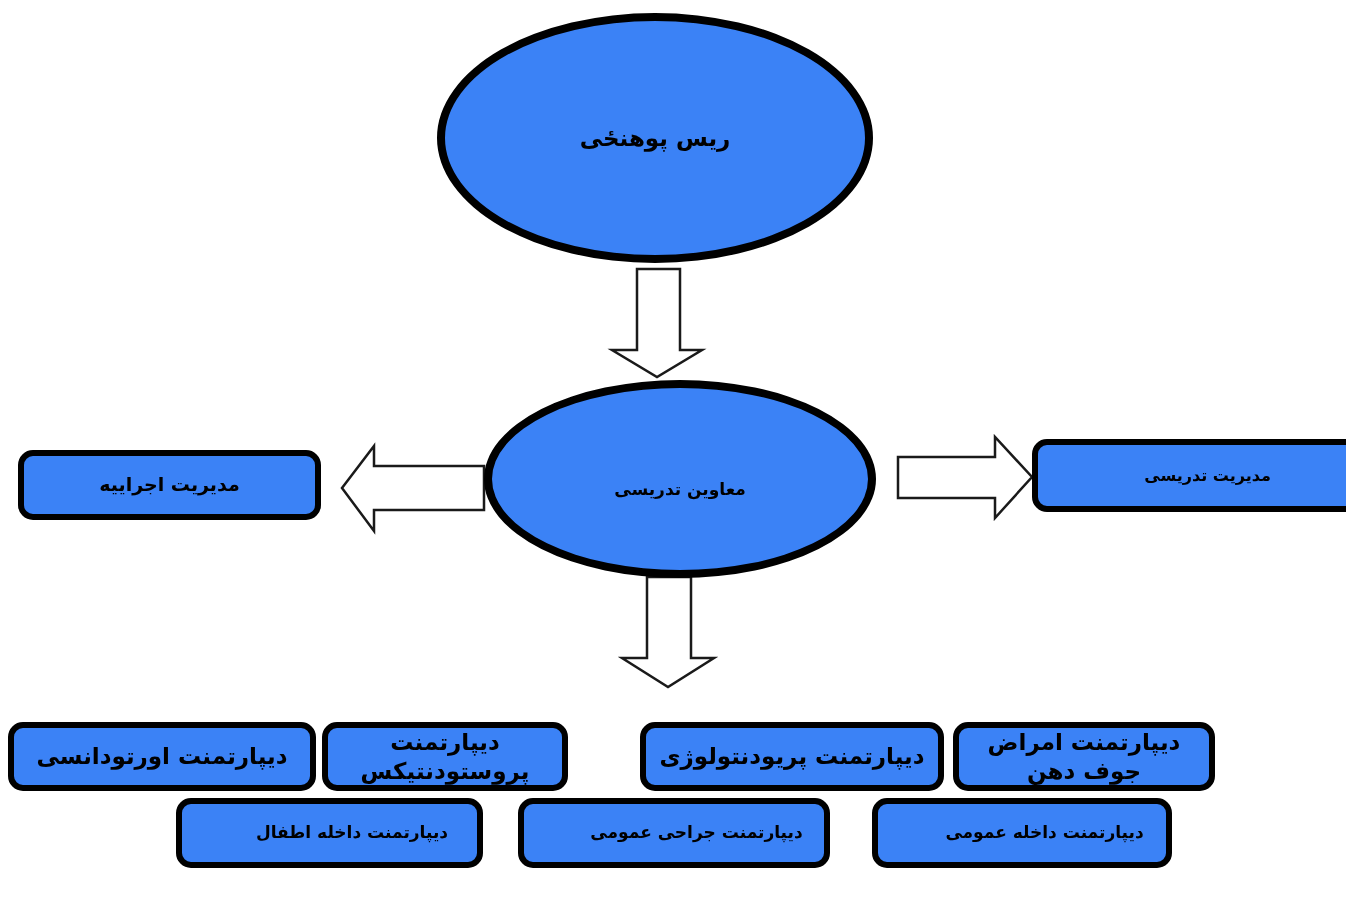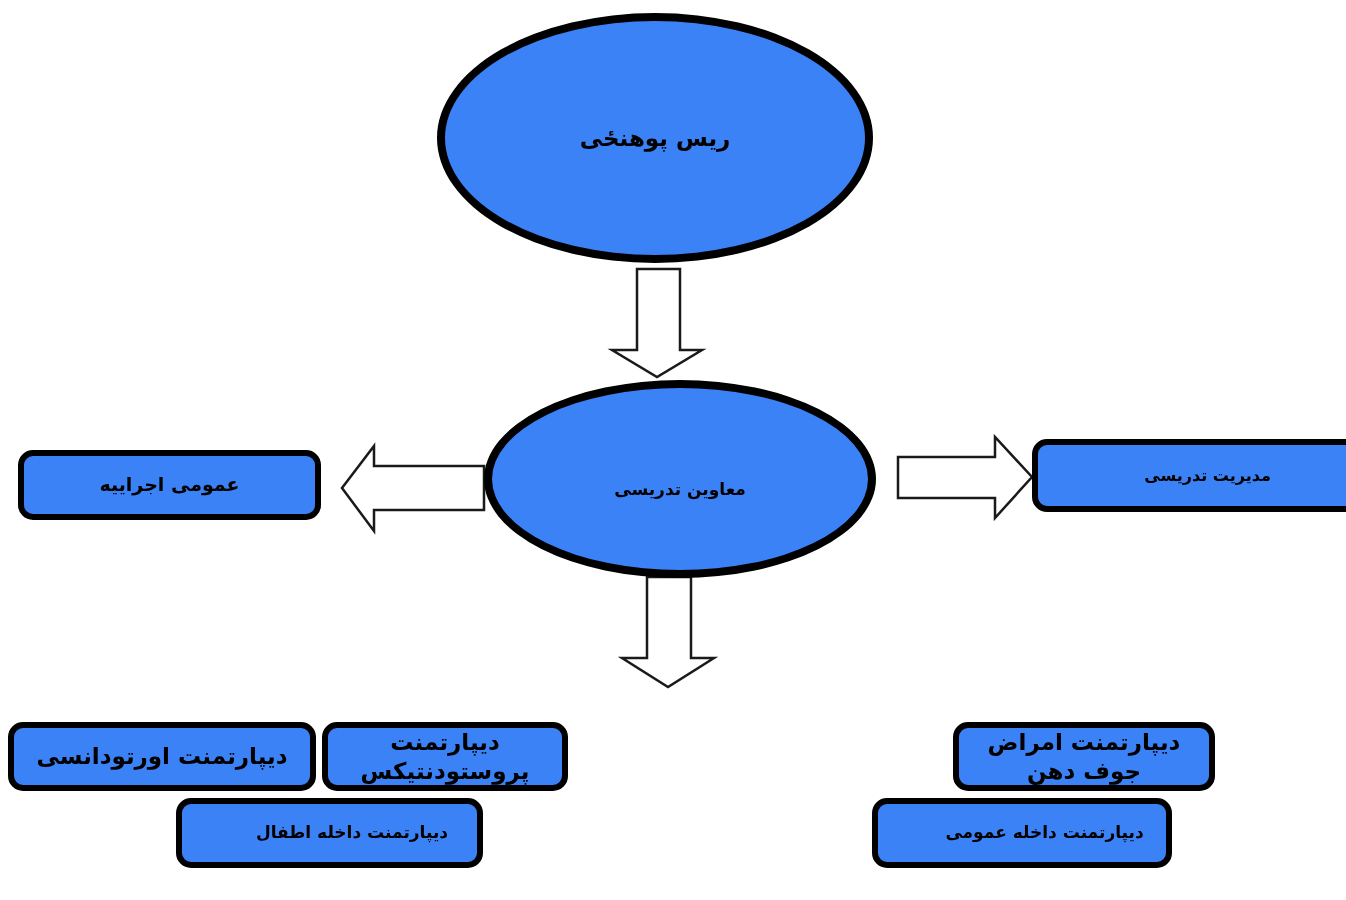--- a/index.html
+++ b/index.html
@@ -73,37 +73,43 @@
 
   <div class="node ellipse n-dean">
     <span dir="rtl">ریس پوهنځی</span>
   </div>
 
   <div class="node ellipse n-deputy">
     <span dir="rtl">معاوین تدریسی</span>
   </div>
 
   <div class="node rect n-exec">
-    <span dir="rtl">عمومی اجراییه</span>
+    <span dir="rtl">مدیریت اجراییه</span>
   </div>
 
   <div class="node rect n-teach">
     <span dir="rtl">مدیریت تدریسی</span>
   </div>
 
   <div class="node rect r1 n-d1">
     <span dir="rtl">دیپارتمنت اورتودانسی</span>
   </div>
   <div class="node rect r1 n-d2">
     <span dir="rtl">دیپارتمنت پروستودنتیکس</span>
   </div>
+  <div class="node rect r1 n-d3">
+    <span dir="rtl">دیپارتمنت پریودنتولوژی</span>
+  </div>
   <div class="node rect r1 n-d4">
     <span dir="rtl">دیپارتمنت امراض جوف دهن</span>
   </div>
 
   <div class="node rect r2 n-d5">
     <span dir="rtl">دیپارتمنت داخله اطفال</span>
+  </div>
+  <div class="node rect r2 n-d6">
+    <span dir="rtl">دیپارتمنت جراحی عمومی</span>
   </div>
   <div class="node rect r2 n-d7">
     <span dir="rtl">دیپارتمنت داخله عمومی</span>
   </div>
 
 </div>
 
 </body></html>

